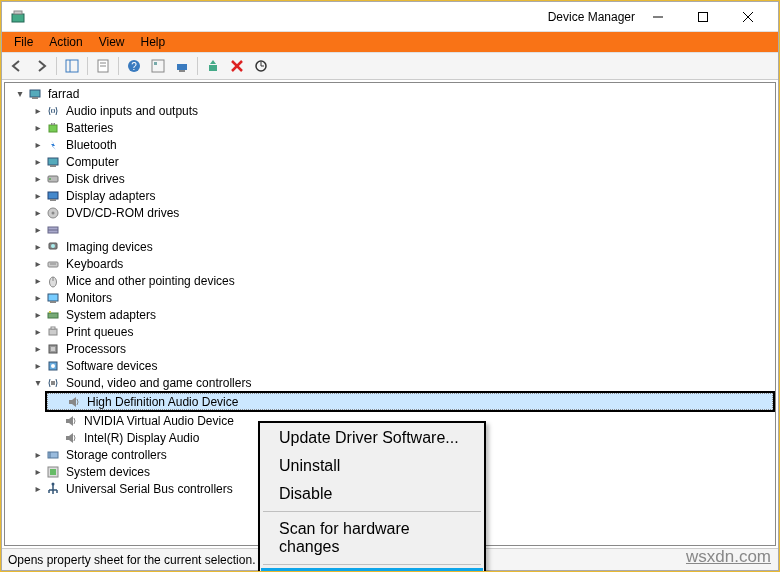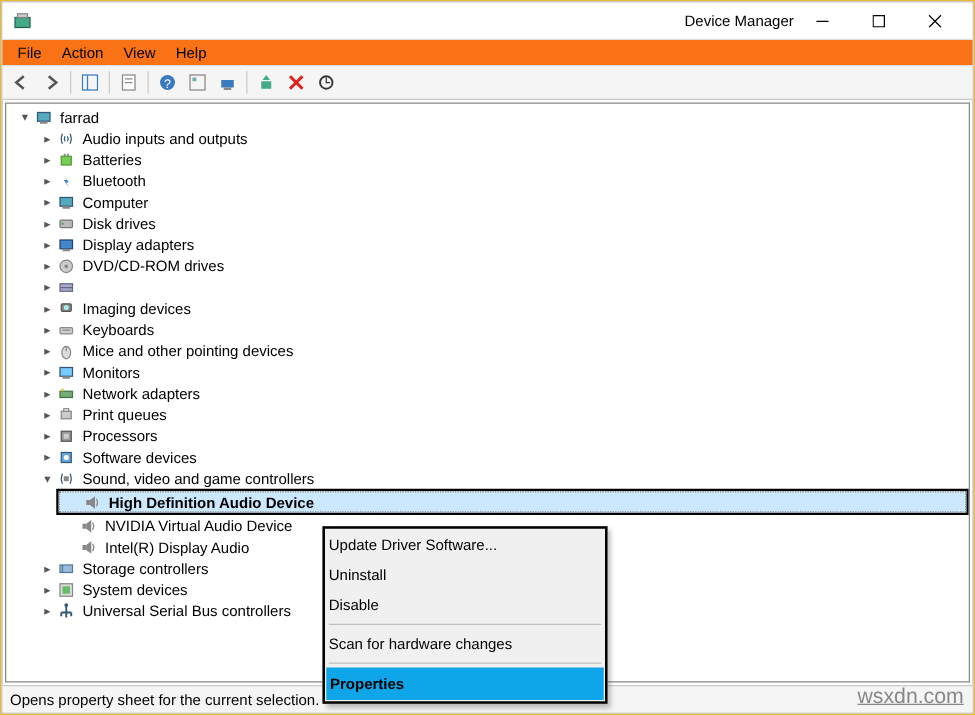--- a/index.html
+++ b/index.html
@@ -88,42 +88,41 @@
       color: #555;
       font-size: 10px;
     }
     .spacer { width: 14px; display: inline-block; }
     .node-icon { width: 16px; height: 16px; margin: 0 3px 0 0; display: inline-flex; align-items:center; justify-content:center; }
     .node-label { padding: 0 2px; }
     .children { padding-left: 18px; }
     .selected-outline {
       border: 2px solid #000;
       padding: 0;
-      font-weight: bold;
     }
     .selected-row {
       background: #cce8ff;
       border: 1px dotted #888;
     }
     .context-menu {
       position: absolute;
       left: 257px;
       top: 420px;
       width: 228px;
       background: #f0f0f0;
       border: 1px solid #a0a0a0;
       box-shadow: 3px 3px 4px rgba(0,0,0,0.25);
       padding: 2px;
       outline: 2px solid #000;
       outline-offset: -2px;
     }
     .cm-item {
-      padding: 5px 2px;
+      padding: 5px 18px;
       cursor: pointer;
-      font-size: 12px;
+      font-size: 16px;
     }
     .cm-sep { height: 1px; background: #c0c0c0; margin: 3px 2px; }
     .cm-highlight {
       background: #0ea5e9;
       font-weight: bold;
       border: 1px solid transparent;
     }
     .statusbar {
       height: 22px;
       display: flex;
@@ -408,21 +407,21 @@
             </div>
             <div class="node">
               <div class="node-row">
                 <span class="expander">▸</span>
                 <span class="node-icon">
                   <svg width="14" height="14">
                     <rect x="2" y="5" width="10" height="5" fill="#7a7" stroke="#474"></rect>
                     <rect x="3" y="3" width="2" height="2" fill="#cc4"></rect>
                   </svg>
                 </span>
-                <span class="node-label">Network adapters</span>
+                <span class="node-label">System adapters</span>
               </div>
             </div>
             <div class="node">
               <div class="node-row">
                 <span class="expander">▸</span>
                 <span class="node-icon">
                   <svg width="14" height="14">
                     <rect x="3" y="4" width="8" height="6" fill="#ccc" stroke="#888"></rect>
                     <rect x="5" y="2" width="4" height="2" fill="#fff" stroke="#888"></rect>
                   </svg>

